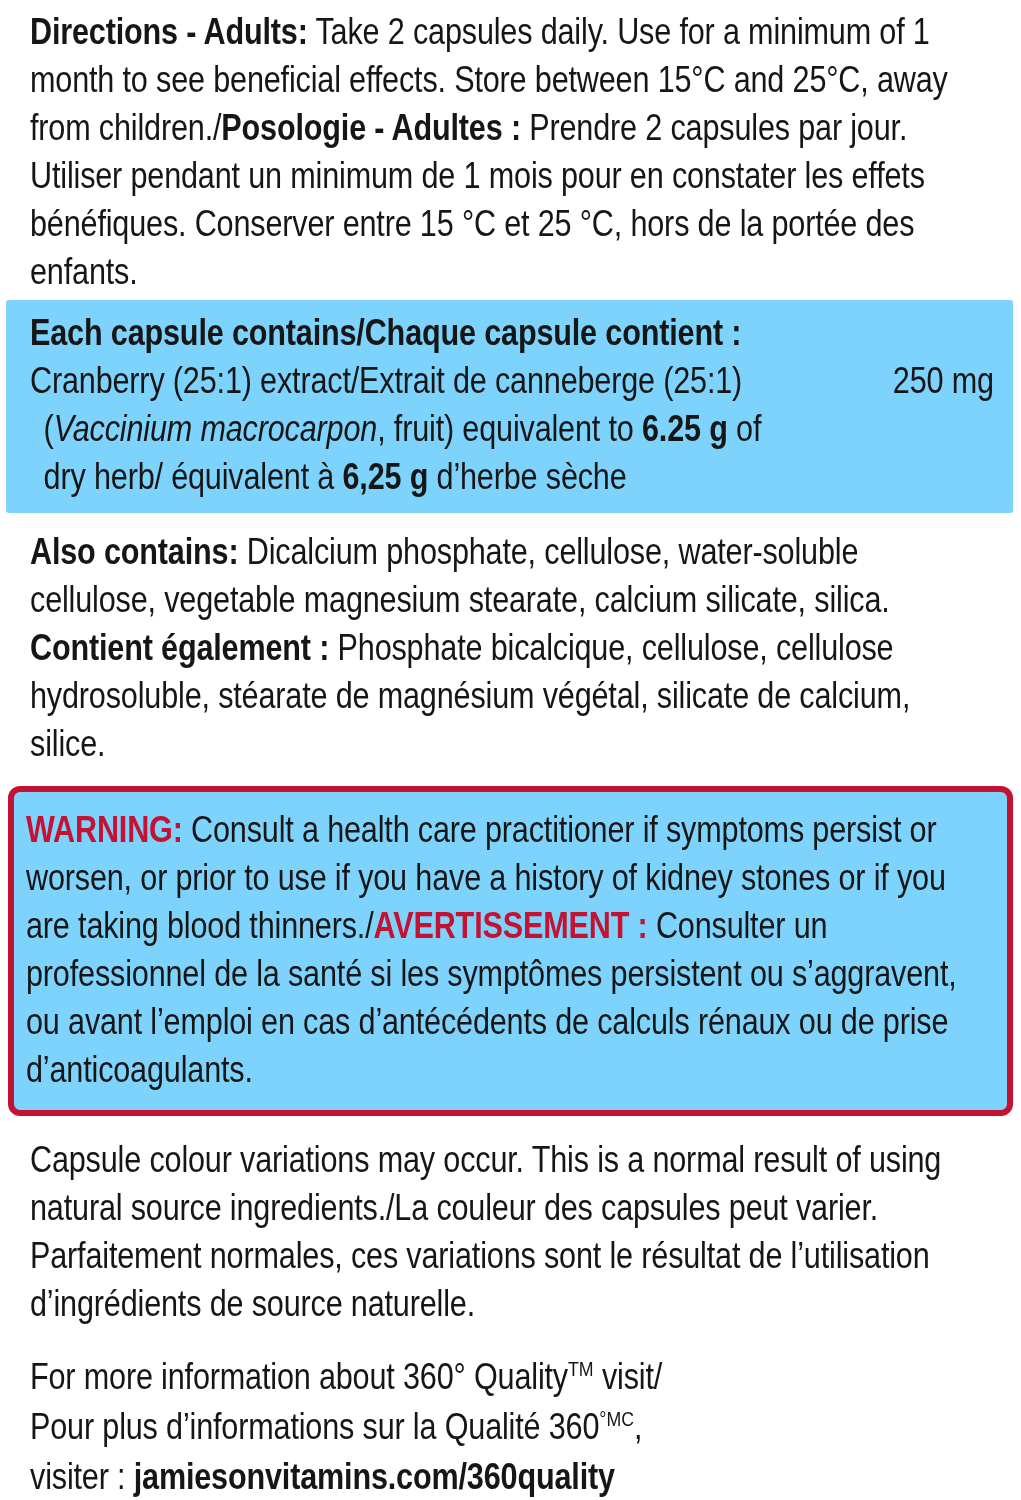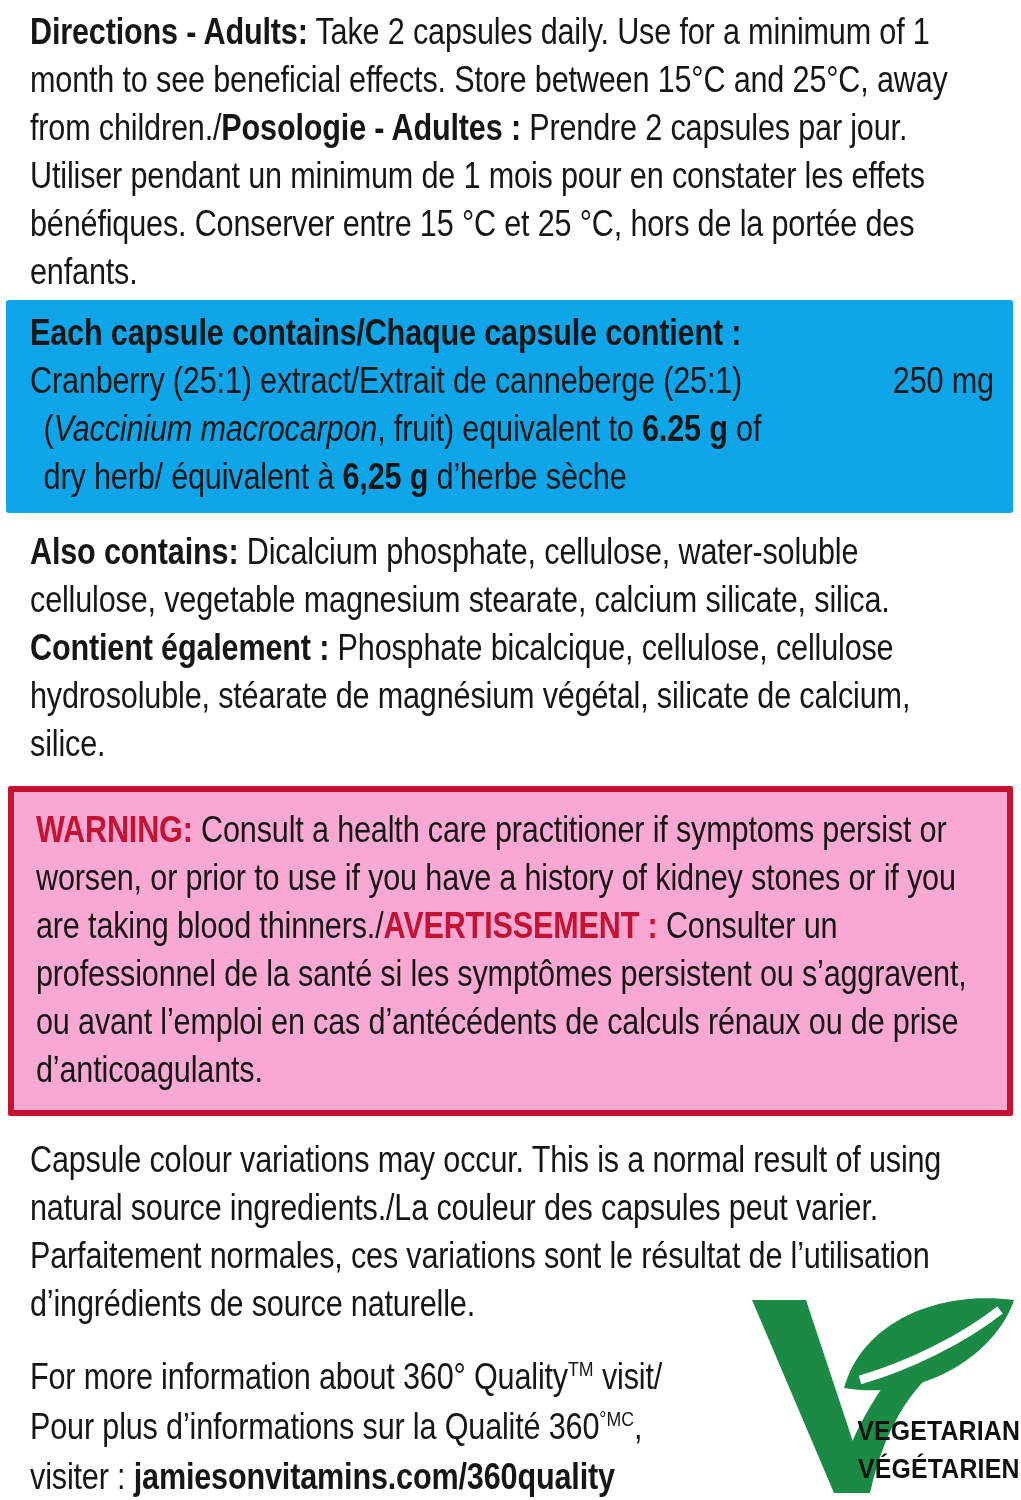--- a/index.html
+++ b/index.html
@@ -17,35 +17,35 @@
   .cond { transform: scaleX(0.85); transform-origin: 0 0; }
 
   .txt { font-size: 36px; line-height: 48px; letter-spacing: -0.2px; margin: 0; }
   .b { font-weight: bold; }
   .red { color: #c41233; }
 
   .sec-directions { position: absolute; left: 30px; top: 8px; width: 1130px; }
 
   .greenbox {
     position: absolute; left: 6px; top: 300px; width: 1007px;
-    background: #0ea5e9; border-radius: 3px;
+    background: #7dd3fc; border-radius: 3px;
     padding: 9px 0 12px 24px;
   }
   .greenbox-inner { width: 1140px; }
   .ing-row { display: flex; justify-content: space-between; }
   .ing-amt { padding-right: 6px; }
   .ing-detail { padding-left: 16px; }
 
   .sec-also { position: absolute; left: 30px; top: 528px; width: 1130px; }
 
   .warnbox {
     position: absolute; left: 8px; top: 786px; width: 1005px;
-    border: 6px solid #c41233; border-radius: 2px;
-    padding: 14px 0 16px 22px;
-    background: #f9a8d4;
+    border: 6px solid #c41233; border-radius: 12px;
+    padding: 14px 0 16px 12px;
+    background: #7dd3fc;
   }
   .warn-inner { width: 1124px; }
 
   .sec-note { position: absolute; left: 30px; top: 1136px; width: 1130px; }
 
   .sec-info { position: absolute; left: 30px; top: 1352px; width: 900px; }
   .info-line { white-space: nowrap; line-height: 50px; }
   sup { font-size: 58%; line-height: 0; vertical-align: super; letter-spacing: 0; }
 
   .badge { position: absolute; left: 748px; top: 1288px; width: 272px; height: 212px; }
@@ -85,24 +85,14 @@
   </section>
 
   <p class="txt cond sec-note">Capsule colour variations may occur. This is a normal result of using natural source ingredients./La couleur des capsules peut varier. Parfaitement normales, ces variations sont le résultat de l’utilisation d’ingrédients de source naturelle.</p>
 
   <div class="txt cond sec-info">
     <div class="info-line"><span>For more information about 360° Quality</span><sup>TM</sup><span> visit/</span></div>
     <div class="info-line"><span>Pour plus d’informations sur la Qualité 360</span><sup>°MC</sup><span>,</span></div>
     <div class="info-line"><span>visiter : </span><b class="b">jamiesonvitamins.com/360quality</b></div>
   </div>
 
-  <div class="badge">
-    <svg width="272" height="212" viewBox="0 0 272 212" aria-hidden="true">
-      <path d="M4,12 L58,12 L122,205 L86,205 Z" fill="#1a8a44"></path>
-      <path d="M86,205 L122,205 C138,135 166,92 214,62 L192,40 C146,72 106,132 86,205 Z" fill="#1a8a44"></path>
-      <path d="M96,100 C114,34 190,2 266,12 C250,62 180,114 96,100 Z" fill="#1a8a44"></path>
-      <path d="M112,92 C160,78 214,52 252,22" stroke="#ffffff" stroke-width="9" fill="none"></path>
-    </svg>
-    <div class="badge-txt badge-txt1">VEGETARIAN</div>
-    <div class="badge-txt badge-txt2">VÉGÉTARIEN</div>
-  </div>
 
 </div>
 
 </body></html>

